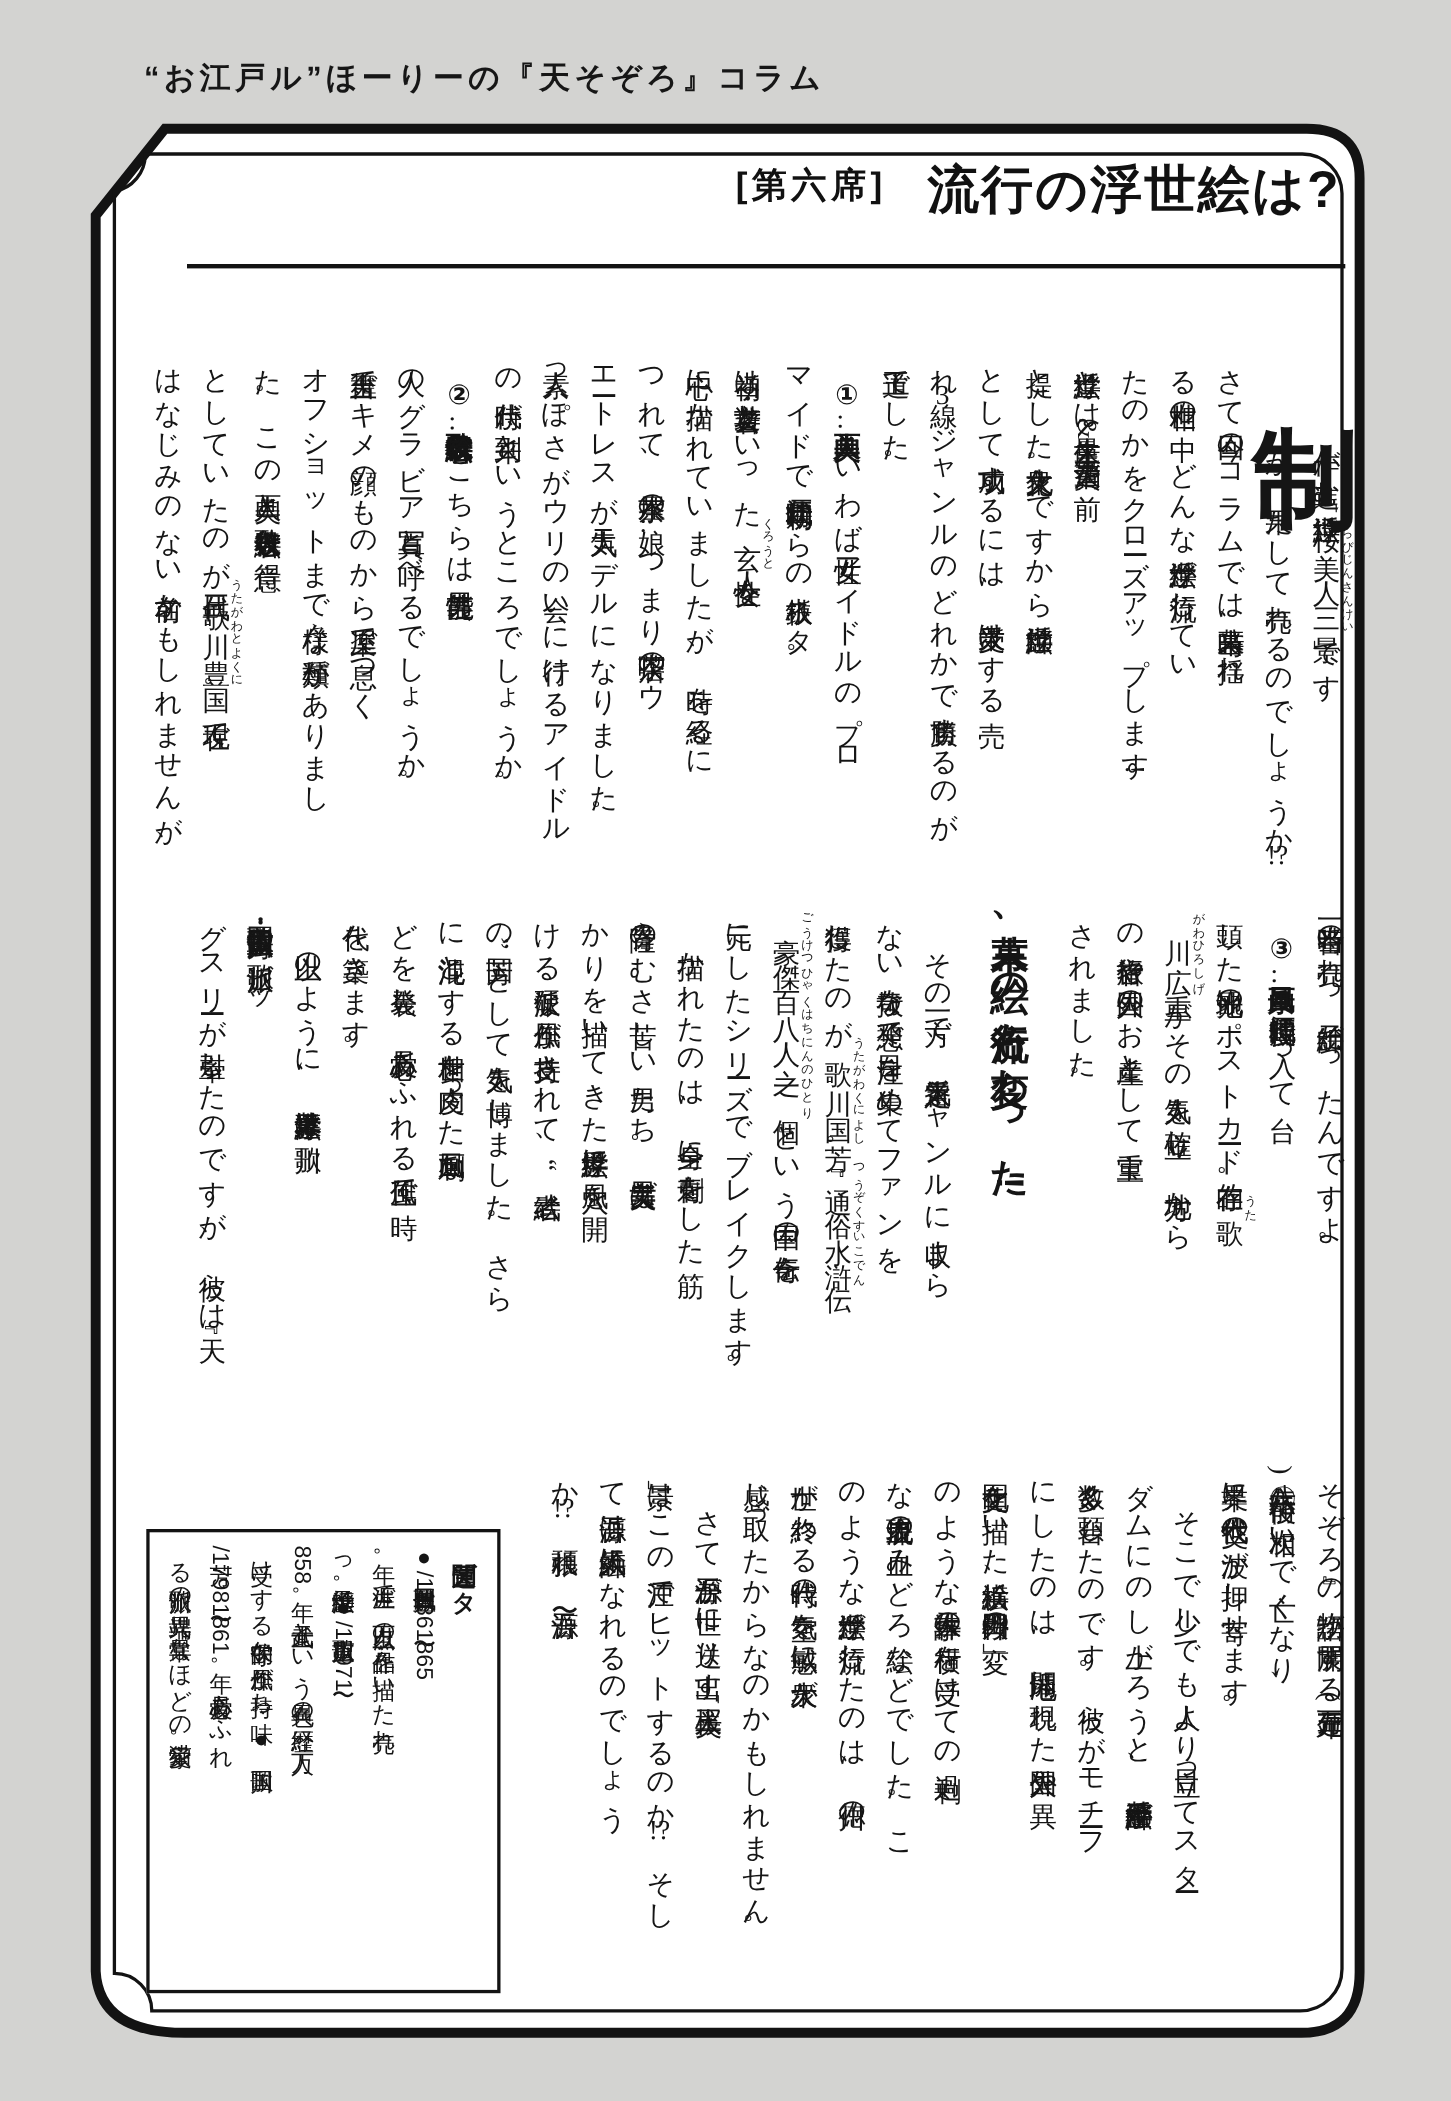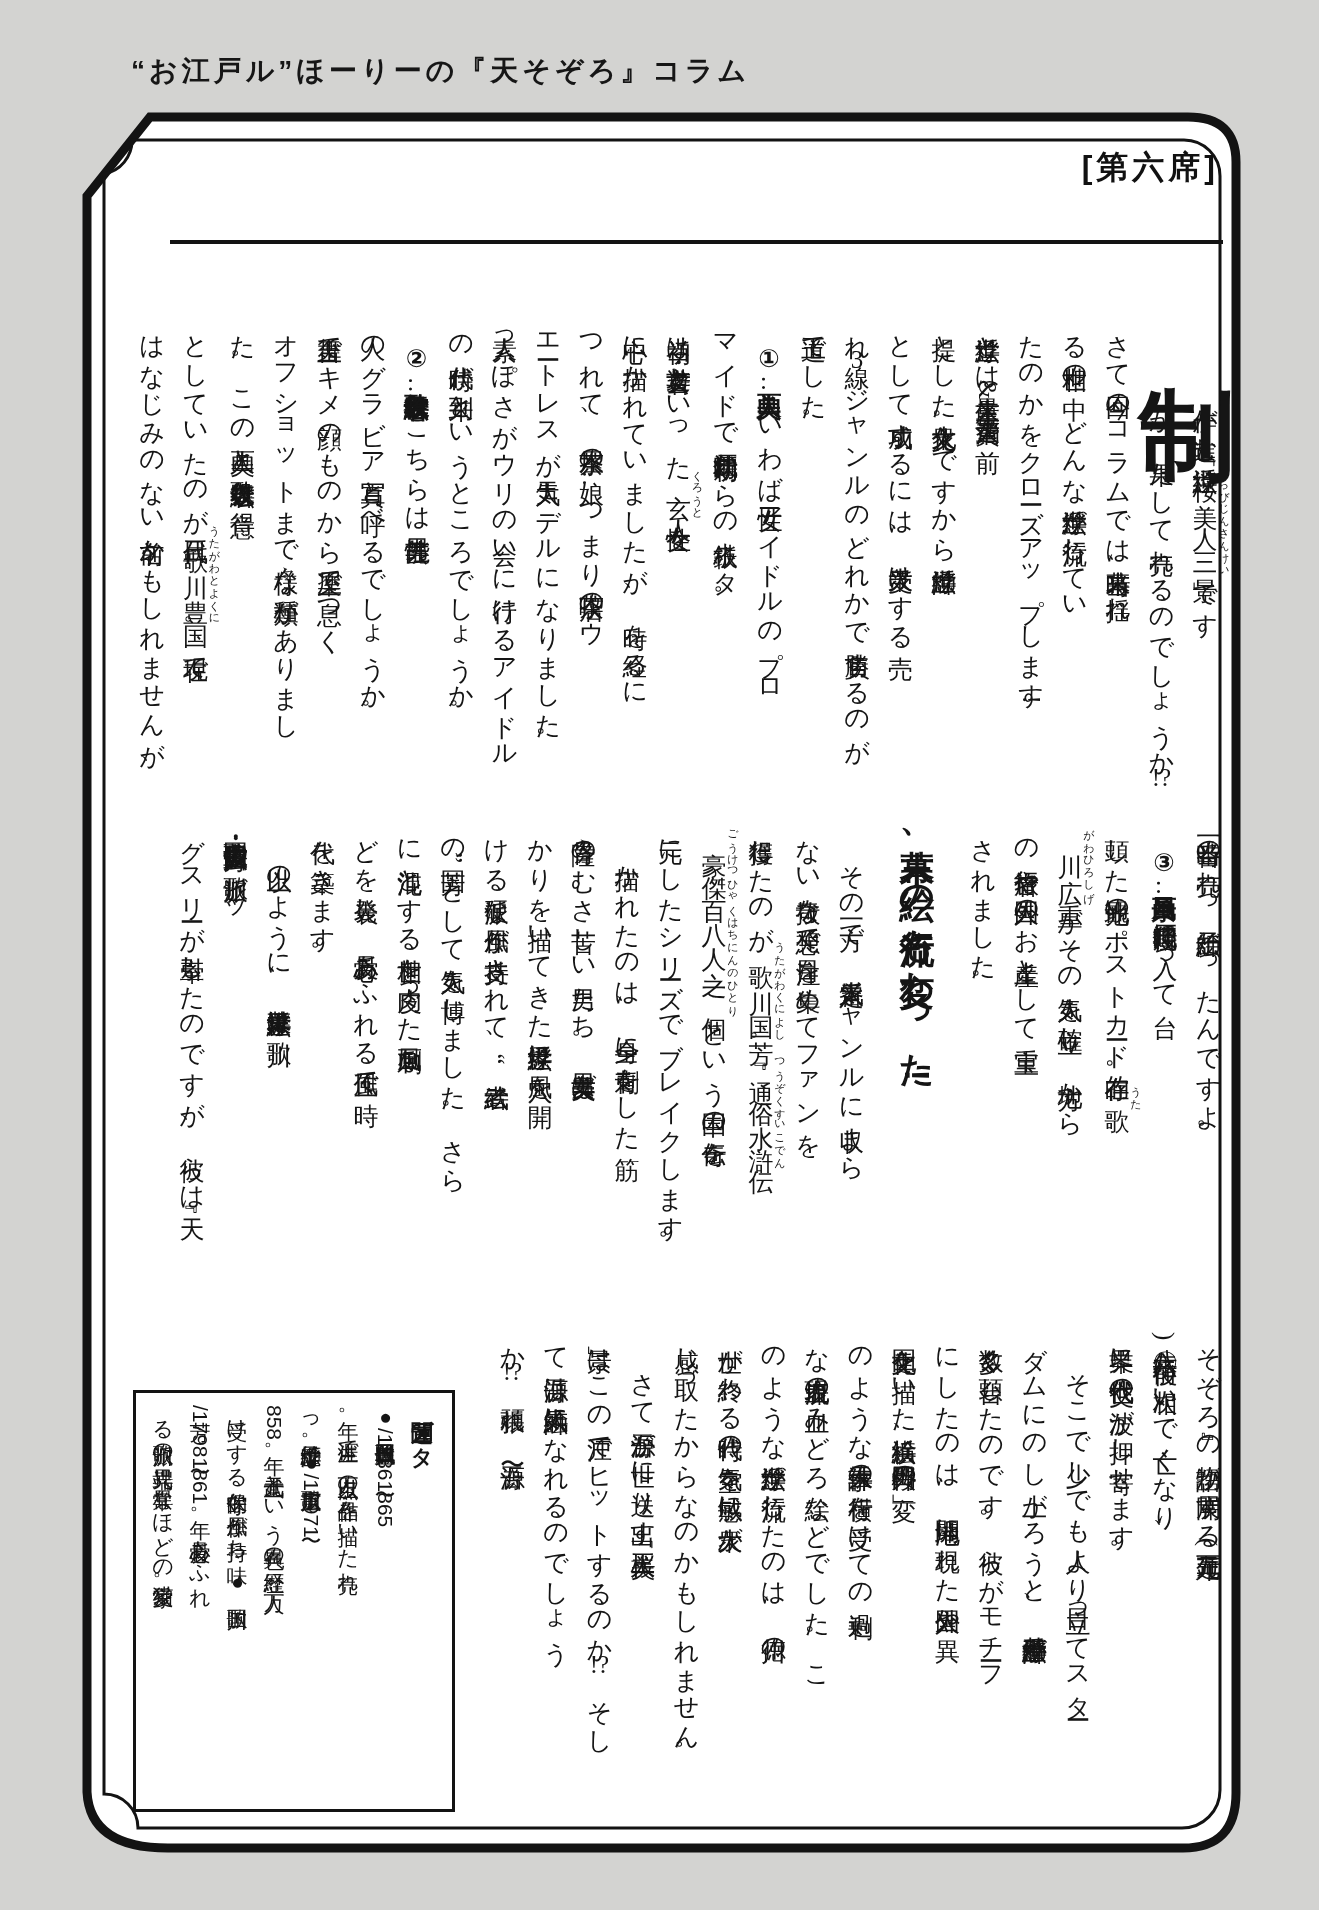--- a/index.html
+++ b/index.html
@@ -82,20 +82,21 @@
 
 <div class="abs page-header">“お江戸ル”ほーりーの『天そぞろ』コラム</div>
 
 <svg class="abs frame-svg" width="1319" height="1910" viewBox="0 0 1319 1910">
   <path d="M150,117 H1188 Q1236,117 1236,162 V1793 Q1236,1848 1183,1848 H168 Q90,1848 87,1792 V196 Z" fill="#ffffff" stroke="#131313" stroke-width="9"></path>
   <path d="M132,140 H1184 A36,36 0 0 1 1220,176 V1790 A38,38 0 0 1 1182,1828 H138 A34,34 0 0 0 104,1794 V174 A34,34 0 0 0 132,140 Z" fill="none" stroke="#131313" stroke-width="3"></path>
 </svg>
 
 <div class="abs title-row">
   <span class="title-chapter">[第六席]</span>
+  <span class="title-main">流行の浮世絵は?</span>
 </div>
 <div class="abs title-rule"></div>
 
 <div class="abs band" style="left:138px;top:318px;width:1092px;height:476px;">
   <div class="abs drop-cap">制</div>
   <div class="col-list"><div class="tcol" style="padding-top: 72px;">作が進む浮世絵「<ruby>桜美人三景<rt>さくらびじんさんけい</rt></ruby>」です</div><div class="tcol" style="padding-top: 72px;">が、果たして売れるのでしょうか<span class="tcy">!?</span></div><div class="tcol">さて今回のコラムでは幕末当時、揺れ</div><div class="tcol">る世相の中、どんな浮世絵が流行してい</div><div class="tcol">たのかをクローズアップします!</div><div class="tcol">浮世絵とは大量生産&amp;大量消費を前</div><div class="tcol">提とした大衆文化。ですから浮世絵師</div><div class="tcol">として成功するには、大衆受けする売</div><div class="tcol">れ線<span class="tcy">3</span>ジャンルのどれかで勝負するのが</div><div class="tcol">王道でした。</div><div class="tcol" style="padding-top: 26px;"><b>①美人画</b>…いわば女性アイドルのプロ</div><div class="tcol">マイドで江戸時代初期からの鉄板ネタ。</div><div class="tcol">当初は遊女・芸者といった<ruby>玄人<rt>くろうと</rt></ruby>女性を</div><div class="tcol">中心に描かれていましたが、時を経るに</div><div class="tcol">つれて、水茶屋の娘…つまり喫茶店のウ</div><div class="tcol">エートレスが人気モデルになりました。</div><div class="tcol">素人っぽさがウリの会いに行けるアイドル</div><div class="tcol">の時代が到来というところでしょうか。</div><div class="tcol" style="padding-top: 26px;"><b>②歌舞伎役者絵</b>…こちらは男性芸能</div><div class="tcol">人のグラビア写真と呼べるでしょうか。</div><div class="tcol">舞台上でキメ顔のものから楽屋で一息つく</div><div class="tcol">オフショットまで様々な種類がありまし</div><div class="tcol">た。この美人画と歌舞伎役者絵を得意</div><div class="tcol">としていたのが三代目<ruby>歌川豊国<rt>うたがわとよくに</rt></ruby>。現在で</div><div class="tcol">はなじみのない名前かもしれませんが、</div></div>
 </div>
 
 <div class="abs band" style="left:138px;top:822px;width:1092px;height:473px;">
   <div class="col-list"><div class="tcol">当時一番の売れっ子絵師だったんですよ。</div><div class="tcol" style="padding-top: 26px;"><b>③風景画</b>…江戸時代後期に入って台</div><div class="tcol">頭した観光地のポストカード的存在。<ruby>歌<rt>うた</rt></ruby></div><div class="tcol"><ruby>川広重<rt>がわひろしげ</rt></ruby>がその人気を確立し、地方から</div><div class="tcol">の旅行者や外国人のお土産として重宝</div><div class="tcol">されました。</div></div>

